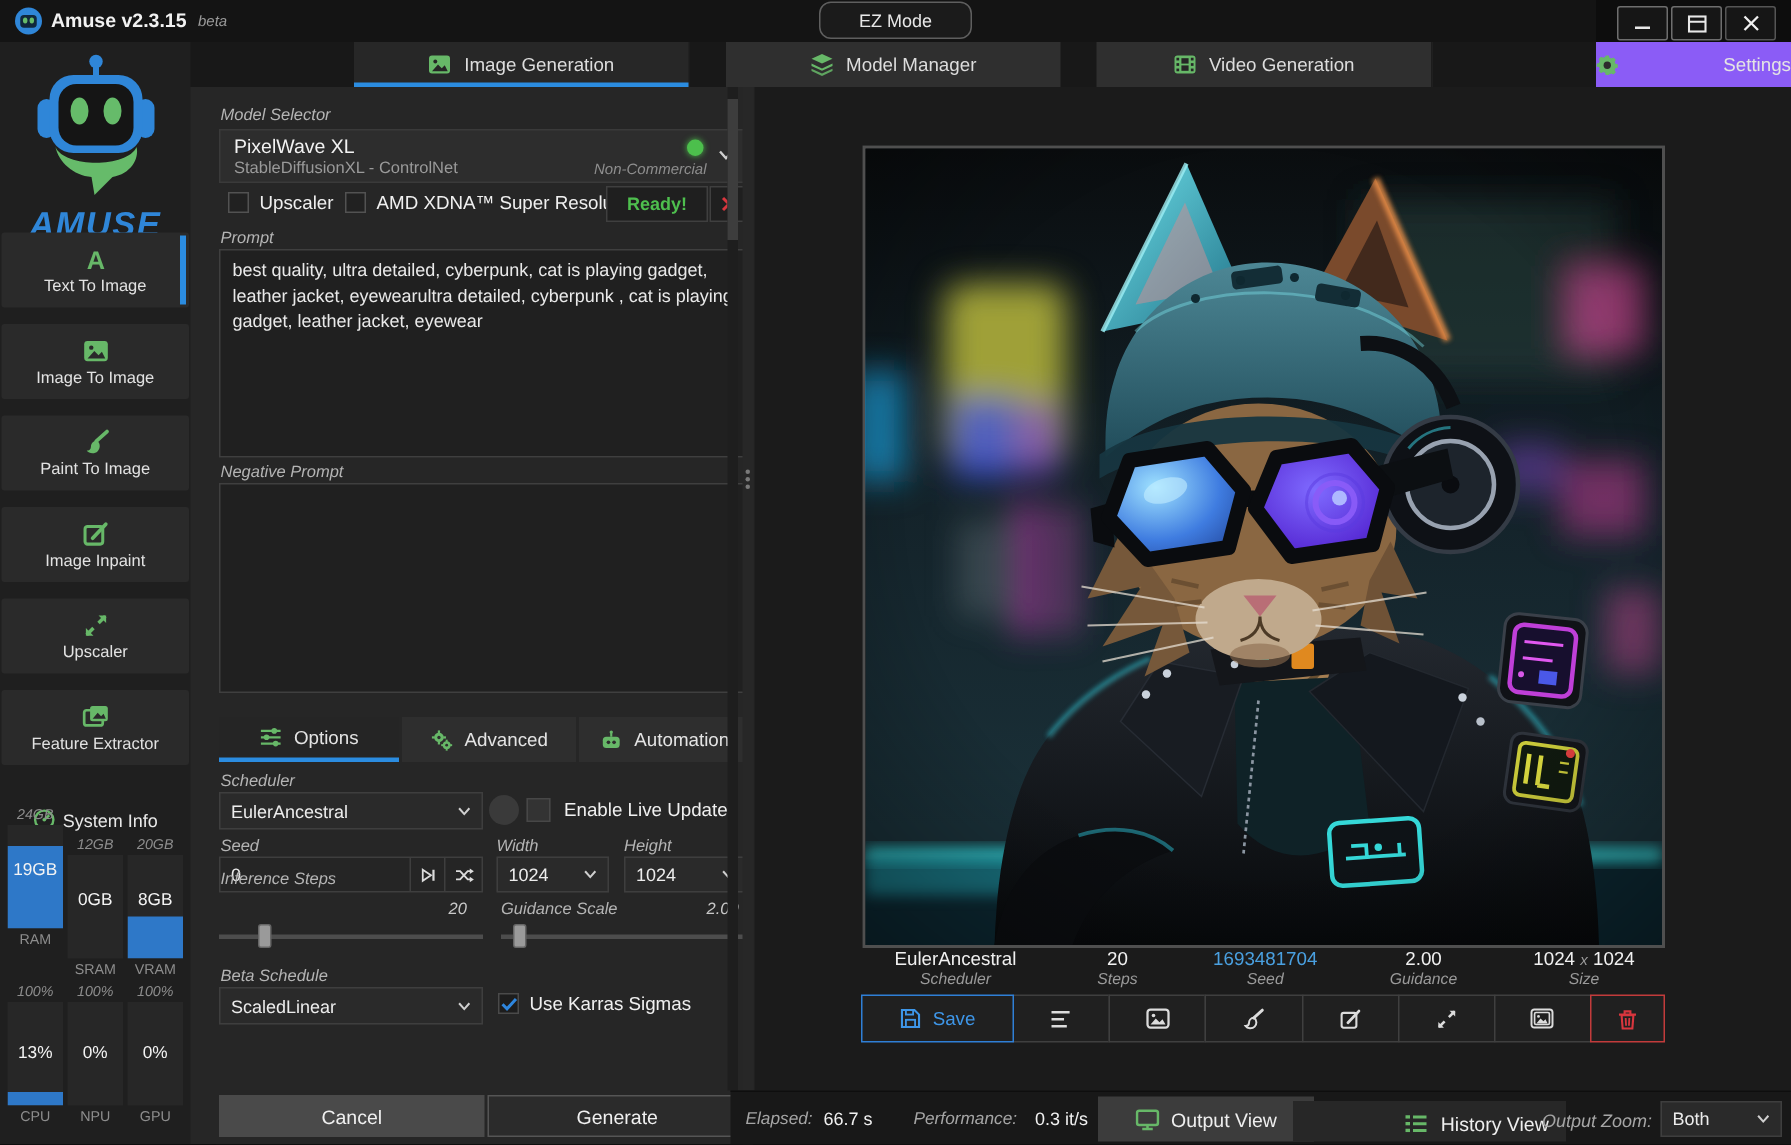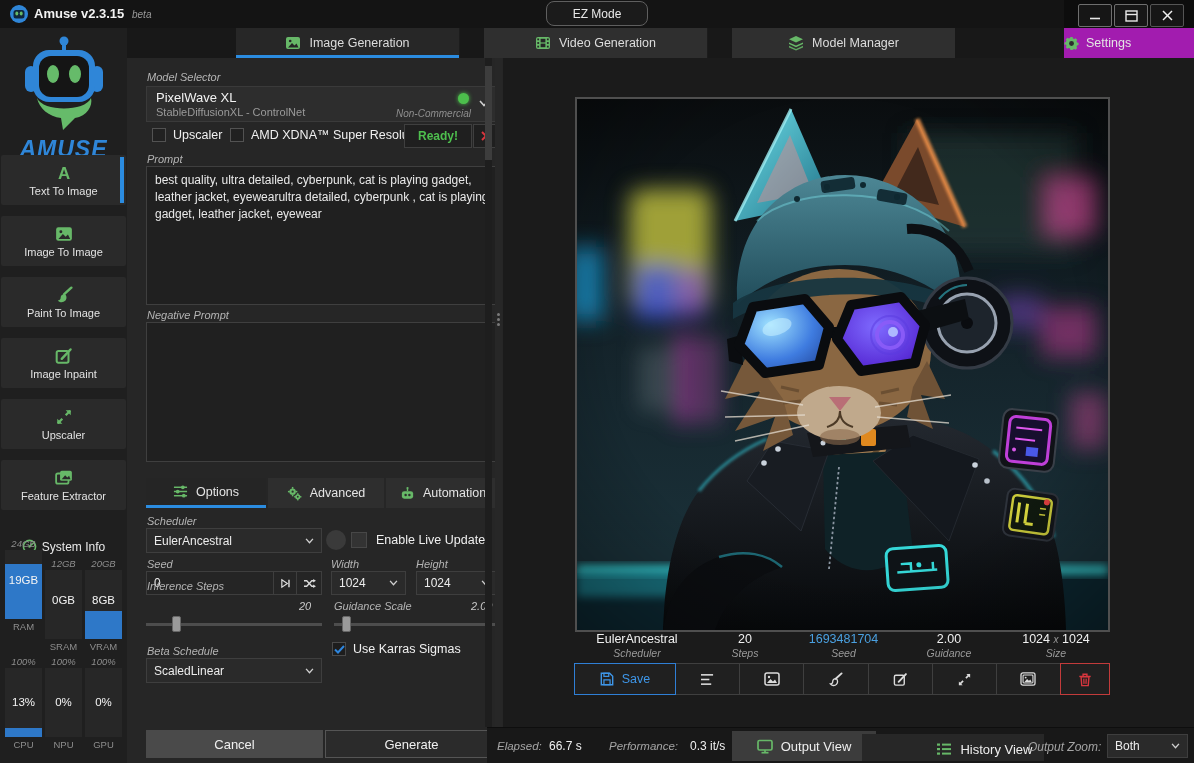--- a/index.html
+++ b/index.html
@@ -18,22 +18,22 @@
           display:flex;align-items:center;justify-content:center;cursor:pointer;}
   .corner{position:absolute;left:1064px;top:0;width:130px;height:28px;background:#0d0d0d;}
   .winbtn{position:absolute;top:4px;width:32px;height:21px;background:#161616;border:1px solid #6e6e6e;
           border-radius:2px;display:flex;align-items:center;justify-content:center;cursor:pointer;}
   .header-row{position:absolute;left:0;top:28px;width:1194px;height:30px;background:#181818;}
   .tabstrip{position:absolute;left:236px;top:28px;width:719px;height:30px;display:flex;gap:24px;}
   .tab{flex:1;position:relative;display:flex;align-items:center;justify-content:center;gap:8px;
        font-size:12.5px;color:#dddddd;background:#2f2f2f;border-right:1px solid #1c1c1c;cursor:pointer;}
   .tab.active{background:#272727;}
   .tab.active::after{content:"";position:absolute;left:0;bottom:0;width:100%;height:3px;background:#2b8ce0;}
-  .settings-btn{position:absolute;left:1064px;top:28px;width:130px;height:30px;background:#a21caf;
-                display:flex;align-items:center;justify-content:flex-start;gap:7px;font-size:12.5px;cursor:pointer;}
+  .settings-btn{position:absolute;left:1064px;top:28px;width:130px;height:30px;background:#8b5cf6;
+                display:flex;align-items:center;justify-content:space-between;gap:7px;font-size:12.5px;cursor:pointer;}
   
   .sidebar{position:absolute;left:0;top:28px;width:127px;height:735px;background:#1f1f1f;}
   .logo-text{position:absolute;left:0;top:108px;width:127px;text-align:center;color:#2f86d8;
              font-size:23px;font-weight:bold;font-style:italic;letter-spacing:1px;}
   .nav-item{position:absolute;left:1px;width:125px;height:50px;background:#2a2a2a;border-radius:2px;
             display:flex;flex-direction:column;align-items:center;justify-content:center;gap:3px;cursor:pointer;}
   .nav-item .lbl{font-size:11px;color:#e2e2e2;}
   .nav-item.active::after{content:"";position:absolute;right:2px;top:2px;bottom:2px;width:4px;background:#2b8ce0;}
   .sys-title{position:absolute;left:0;top:511px;width:127px;display:flex;align-items:center;justify-content:center;
              gap:5px;font-size:12px;color:#e8e8e8;}
@@ -125,41 +125,41 @@
   <div class="header-row"></div>
   <div class="tabstrip">
     <div class="tab active">
       <svg width="16" height="16" viewBox="0 0 16 16">
         <rect x="1" y="2" width="14" height="12" rx="2" fill="#67b868"></rect>
         <circle cx="5.2" cy="6" r="1.3" fill="#262626"></circle>
         <path d="M3 12.5 L7 8 L9.5 10.5 L11.5 8.5 L13.5 12.5 Z" fill="#262626"></path>
       </svg>
       <span>Image Generation</span>
     </div>
+    <div class="tab" style="border-right:none">
+      <svg width="16" height="16" viewBox="0 0 16 16">
+        <path d="M8 1 L15 4.2 L8 7.4 L1 4.2 Z" fill="#67b868"></path>
+        <path d="M1 7.4 L8 10.6 L15 7.4 L15 9 L8 12.2 L1 9 Z" fill="#67b868"></path>
+        <path d="M1 10.8 L8 14 L15 10.8 L15 12.4 L8 15.6 L1 12.4 Z" fill="#67b868" opacity="0.85"></path>
+      </svg>
+      <span>Model Manager</span>
+    </div>
     <div class="tab">
       <svg width="16" height="16" viewBox="0 0 16 16">
         <rect x="1" y="2" width="14" height="12" rx="2" fill="#67b868"></rect>
         <rect x="2.3" y="3.5" width="1.8" height="1.8" fill="#262626"></rect>
           <rect x="2.3" y="7.1" width="1.8" height="1.8" fill="#262626"></rect>
           <rect x="2.3" y="10.7" width="1.8" height="1.8" fill="#262626"></rect>
         <rect x="11.9" y="3.5" width="1.8" height="1.8" fill="#262626"></rect>
           <rect x="11.9" y="7.1" width="1.8" height="1.8" fill="#262626"></rect>
           <rect x="11.9" y="10.7" width="1.8" height="1.8" fill="#262626"></rect>
         <rect x="5.6" y="3.8" width="4.8" height="3.6" fill="#262626"></rect>
           <rect x="5.6" y="8.6" width="4.8" height="3.6" fill="#262626"></rect>
       </svg>
       <span>Video Generation</span>
-    </div>
-    <div class="tab" style="border-right:none">
-      <svg width="16" height="16" viewBox="0 0 16 16">
-        <path d="M8 1 L15 4.2 L8 7.4 L1 4.2 Z" fill="#67b868"></path>
-        <path d="M1 7.4 L8 10.6 L15 7.4 L15 9 L8 12.2 L1 9 Z" fill="#67b868"></path>
-        <path d="M1 10.8 L8 14 L15 10.8 L15 12.4 L8 15.6 L1 12.4 Z" fill="#67b868" opacity="0.85"></path>
-      </svg>
-      <span>Model Manager</span>
     </div>
   </div>
   <div class="settings-btn">
     <svg width="15" height="15" viewBox="0 0 16 16">
       <path fill="#67b868" d="M6.8 1h2.4l.3 1.6c.5.1 1 .3 1.4.6l1.5-.8 1.7 1.7-.8 1.5c.3.4.5.9.6 1.4l1.6.3v2.4l-1.6.3c-.1.5-.3 1-.6 1.4l.8 1.5-1.7 1.7-1.5-.8c-.4.3-.9.5-1.4.6L9.2 15H6.8l-.3-1.6c-.5-.1-1-.3-1.4-.6l-1.5.8-1.7-1.7.8-1.5c-.3-.4-.5-.9-.6-1.4L.5 9.2V6.8l1.6-.3c.1-.5.3-1 .6-1.4l-.8-1.5 1.7-1.7 1.5.8c.4-.3.9-.5 1.4-.6L6.8 1z"></path>
       <circle cx="8" cy="8" r="2.6" fill="#2c2c2c"></circle>
     </svg>
     <span>Settings</span>
   </div>
 
@@ -415,21 +415,21 @@
       <div class="slider-knob" style="left:8px"></div>
     </div>
 
     <div class="abs ilabel" style="left:3px;top:587px">Beta Schedule</div>
     <div class="ddl abs" style="left:2px;top:600px;width:176px;height:25px">
       <span>ScaledLinear</span>
       <svg width="9" height="6" viewBox="0 0 10 7">
           <polyline points="1,1 5,5.5 9,1" fill="none" stroke="#cfcfcf" stroke-width="1.6"></polyline>
         </svg>
     </div>
-    <div class="abs checkline" style="left:188px;top:584px">
+    <div class="abs checkline" style="left:188px;top:604px">
       <span class="cb checked">
         <svg width="11" height="9" viewBox="0 0 11 9">
           <polyline points="1,4.5 4,7.5 10,1" fill="none" stroke="#2e86de" stroke-width="2"></polyline>
         </svg>
       </span>
       <span style="font-size:12.5px;color:#f0f0f0">Use Karras Sigmas</span>
     </div>
 
     <div class="bigbtn" style="left:2px;width:177px;background:#4a4a4a">
       <span>Cancel</span>

